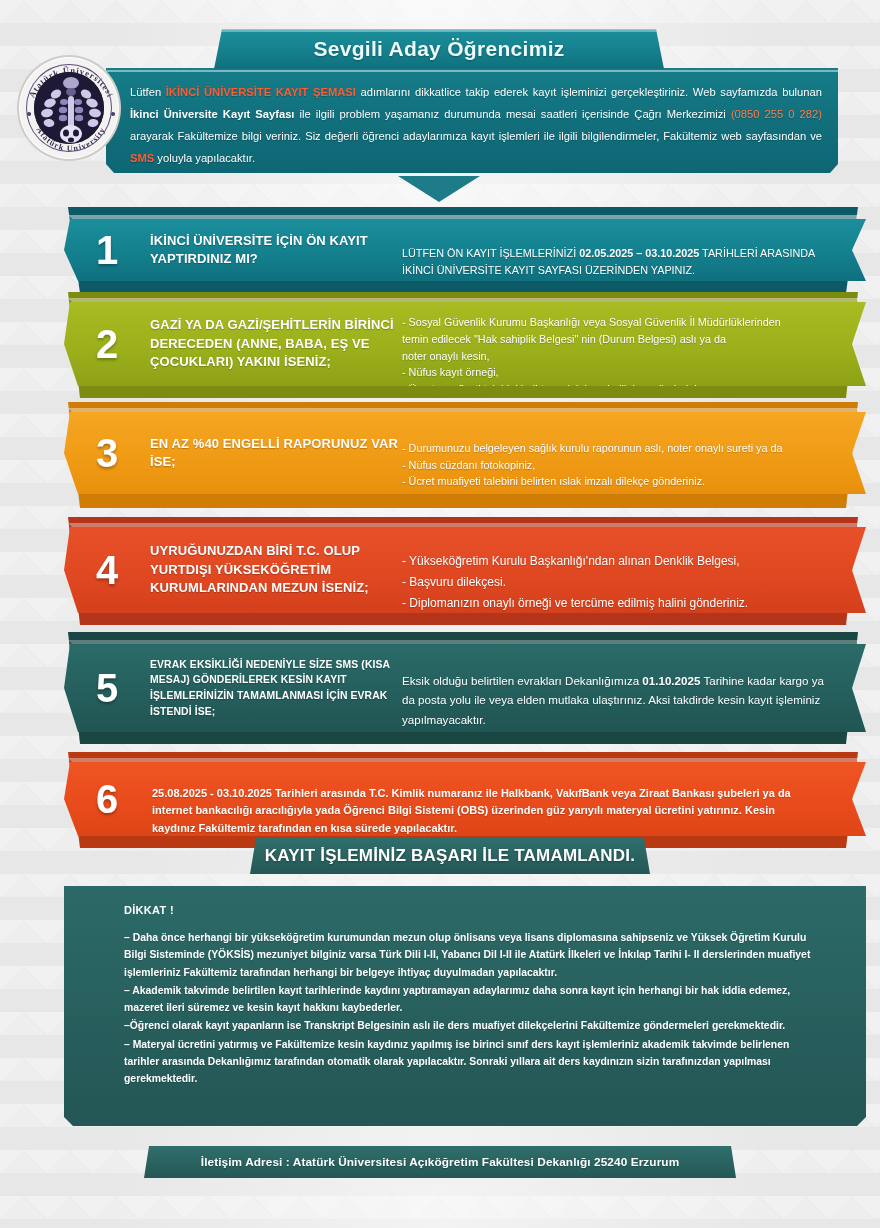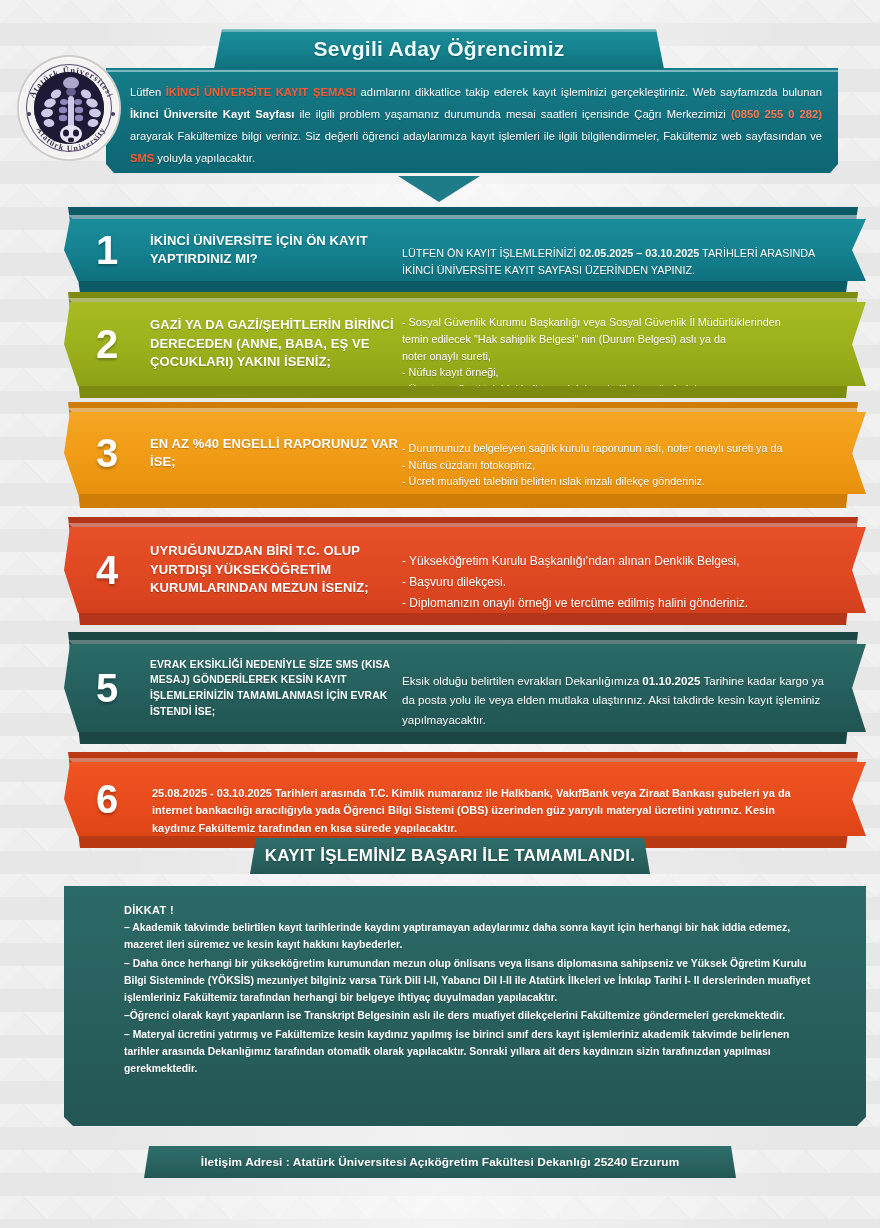--- a/index.html
+++ b/index.html
@@ -77,21 +77,21 @@
     padding:14px 16px 10px 24px;
   }
   #intro .hl-line{
     position:absolute;left:0;right:0;top:2px;height:1.5px;background:rgba(255,255,255,.45);
   }
   #intro-text{
     color:#ffffff;font-size:11.2px;line-height:1.95;text-align:justify;
     text-shadow:0 1px 1px rgba(0,0,0,.25);
   }
   #intro-text .hi{ color:#ff5b33; font-weight:bold; }
-  #intro-text .hi2{ color:#ff7a4f; font-weight:bold; }
+  #intro-text .hi2{ color:#ff7a4f; font-weight:normal; }
   #intro-text b{ font-weight:bold; }
 
   
   #intro-arrow{
     position:absolute;left:398px;top:176px;width:82px;height:26px;z-index:3;
     background:#127482;
     clip-path:polygon(0 0,82px 0,41px 26px);
     opacity:.95;
   }
 
@@ -181,21 +181,21 @@
   }
 
   
   #notice{
     position:absolute; left:64px; top:886px; width:802px; height:240px; z-index:4;
     background:linear-gradient(180deg,#2c6a67 0%,#28605e 50%,#235655 100%);
     clip-path: polygon(0 0, 802px 0, 802px 231px, 793px 240px, 9px 240px, 0 231px);
     padding:18px 40px 10px 60px;
   }
   #notice h4{
-    color:#ffffff;font-size:11px;font-weight:bold;margin-bottom:3px;letter-spacing:.3px;
+    color:#ffffff;font-size:11px;font-weight:bold;margin-bottom:13px;letter-spacing:.3px;
   }
   .notice-p{
     color:#ffffff;font-size:10.4px;line-height:1.66;font-weight:bold;
     text-align:left; margin-bottom:1px;
     text-shadow:0 1px 1px rgba(0,0,0,.2);
   }
 
   
   #footer{
     position:absolute; left:144px; top:1146px; width:592px; height:32px; z-index:5;
@@ -297,21 +297,21 @@
     <div class="rb-shadow" style="top:0;height:106px;"></div>
     <div class="rb-top" style="top:6px;height:4px;clip-path:polygon(4px 0,796px 0,792px 100%,8px 100%);"></div>
     <div class="rb-main" style="top:10px;height:84px;clip-path:polygon(6px 0, 802px 0, 788px 42px, 802px 84px, 14px 84px, 0 42px);">
       <div class="rb-body">
         <div class="rb-num">2</div>
         <div class="rb-sep"></div>
         <div class="rb-left">GAZİ YA DA GAZİ/ŞEHİTLERİN BİRİNCİ DERECEDEN (ANNE, BABA, EŞ VE ÇOCUKLARI) YAKINI İSENİZ;</div>
         <div class="rb-right">
           <span class="ln">- Sosyal Güvenlik Kurumu Başkanlığı veya Sosyal Güvenlik İl Müdürlüklerinden</span>
           <span class="ln">temin edilecek "Hak sahiplik Belgesi" nin (Durum Belgesi) aslı ya da</span>
-          <span class="ln">noter onaylı sureti,</span>
+          <span class="ln">noter onaylı kesin,</span>
           <span class="ln">- Nüfus kayıt örneği,</span>
           <span class="ln">- Ücret muafiyeti talebini belirten ıslak imzalı dilekçe gönderiniz.</span>
         </div>
       </div>
     </div>
   </div>
 
   <div class="ribbon" id="r3" style="top:402px;height:106px;">
     <div class="rb-shadow" style="top:0;height:106px;"></div>
     <div class="rb-top" style="top:6px;height:4px;clip-path:polygon(4px 0,796px 0,792px 100%,8px 100%);"></div>
@@ -374,22 +374,22 @@
       </div>
     </div>
   </div>
 
   <div id="success">
     <div id="success-text">KAYIT İŞLEMİNİZ BAŞARI İLE TAMAMLANDI.</div>
   </div>
 
   <div id="notice">
     <h4>DİKKAT !</h4>
+    <p class="notice-p">– Daha önce herhangi bir yükseköğretim kurumundan mezun olup önlisans veya lisans diplomasına sahipseniz ve Yüksek Öğretim Kurulu Bilgi Sisteminde (YÖKSİS) mezuniyet bilginiz varsa Türk Dili I-II, Yabancı Dil I-II ile Atatürk İlkeleri ve İnkılap Tarihi I- II derslerinden muafiyet işlemleriniz Fakültemiz tarafından herhangi bir belgeye ihtiyaç duyulmadan yapılacaktır.</p>
     <p class="notice-p">– Akademik takvimde belirtilen kayıt tarihlerinde kaydını yaptıramayan adaylarımız daha sonra kayıt için herhangi bir hak iddia edemez, mazeret ileri süremez ve kesin kayıt hakkını kaybederler.</p>
-    <p class="notice-p">– Daha önce herhangi bir yükseköğretim kurumundan mezun olup önlisans veya lisans diplomasına sahipseniz ve Yüksek Öğretim Kurulu Bilgi Sisteminde (YÖKSİS) mezuniyet bilginiz varsa Türk Dili I-II, Yabancı Dil I-II ile Atatürk İlkeleri ve İnkılap Tarihi I- II derslerinden muafiyet işlemleriniz Fakültemiz tarafından herhangi bir belgeye ihtiyaç duyulmadan yapılacaktır.</p>
     <p class="notice-p">–Öğrenci olarak kayıt yapanların ise Transkript Belgesinin aslı ile ders muafiyet dilekçelerini Fakültemize göndermeleri gerekmektedir.</p>
     <p class="notice-p">– Materyal ücretini yatırmış ve Fakültemize kesin kaydınız yapılmış ise birinci sınıf ders kayıt işlemleriniz akademik takvimde belirlenen tarihler arasında Dekanlığımız tarafından otomatik olarak yapılacaktır. Sonraki yıllara ait ders kaydınızın sizin tarafınızdan yapılması gerekmektedir.</p>
   </div>
 
   <div id="footer">
     <div id="footer-text">İletişim Adresi : Atatürk Üniversitesi Açıköğretim Fakültesi Dekanlığı 25240 Erzurum</div>
   </div>
 
 </div>
 

